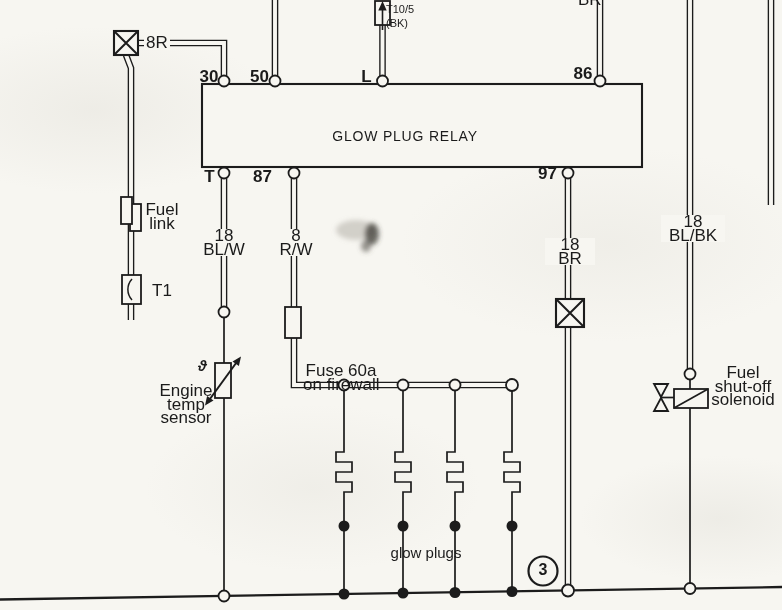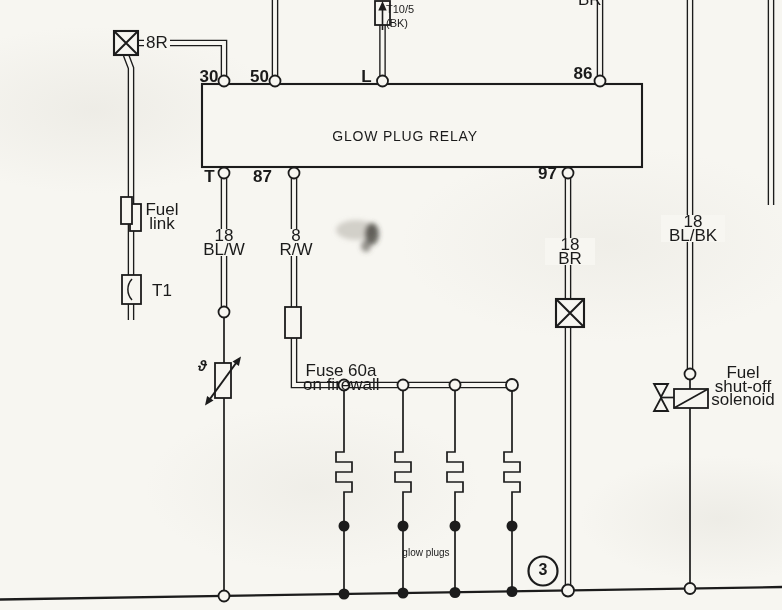--- a/index.html
+++ b/index.html
@@ -215,25 +215,30 @@
     <div>18</div>
     <div>BL/BK</div>
   </div>
 
   <div class="lbl ctr" style="left:143px;top:203px;width:38px;">
     <div>Fuel</div>
     <div>link</div>
   </div>
   <div class="lbl" style="left:152px;top:284px;">T1</div>
   <div class="lbl" style="left:198px;top:359px;font-size:15px;font-style:italic;font-weight:bold;">ϑ</div>
+  <div class="lbl ctr" style="left:149px;top:384px;width:74px;">
+    <div>Engine</div>
+    <div>temp</div>
+    <div>sensor</div>
+  </div>
   <div class="lbl ctr" style="left:303px;top:324px;width:76px;margin-top:40px;">
     <div>Fuse 60a</div>
     <div>on firewall</div>
   </div>
-  <div class="lbl ctr" style="left:385px;top:546px;width:82px;font-size:10px;">glow plugs</div>
+  <div class="lbl ctr" style="left:385px;top:546px;width:82px;font-size:15px;">glow plugs</div>
   <div class="lbl ctr" style="left:705px;top:366px;width:76px;">
     <div>Fuel</div>
     <div>shut-off</div>
     <div>solenoid</div>
   </div>
   <div class="lbl ctr" style="left:533px;top:563px;width:20px;font-size:16px;font-weight:bold;">3</div>
 
 </div>
 
 </body></html>

